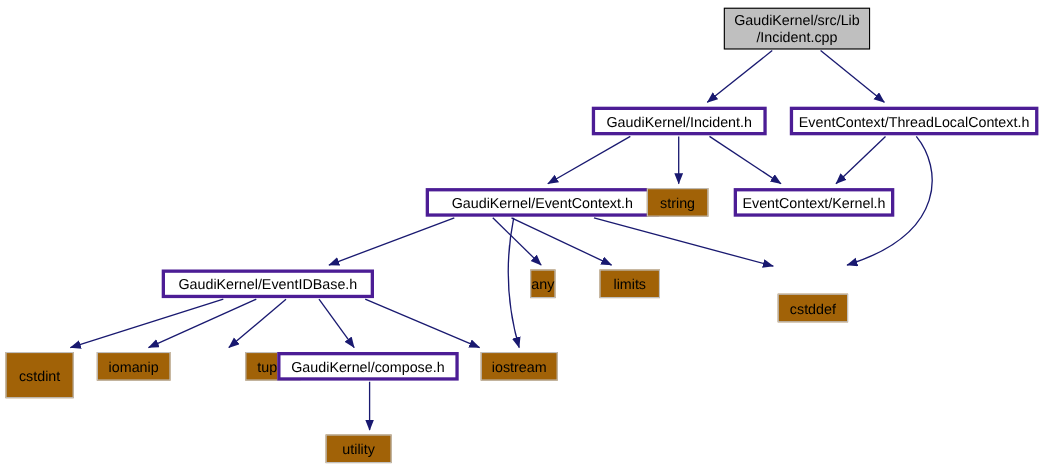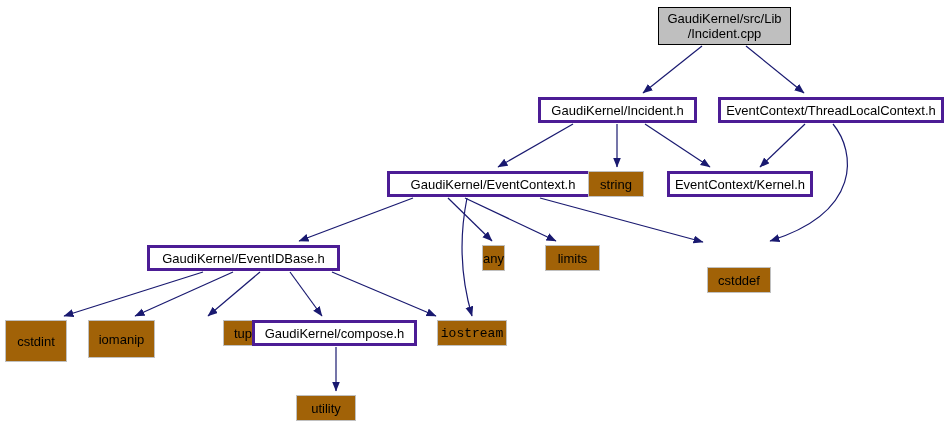--- a/index.html
+++ b/index.html
@@ -93,19 +93,19 @@
       <div class="node header" style="left: 538px; top: 97px; width: 159px; height: 26px;">GaudiKernel/Incident.h</div>
       <div class="node header" style="left: 718px; top: 97px; width: 226px; height: 26px;">EventContext/ThreadLocalContext.h</div>
       <div class="node header" style="left: 387px; top: 171px; width: 212px; height: 26px; text-align: right;">GaudiKernel/EventContext.h</div>
       <div class="node system" style="left: 588px; top: 171px; width: 56px; height: 26px;">string</div>
       <div class="node header" style="left: 667px; top: 171px; width: 146px; height: 26px;">EventContext/Kernel.h</div>
       <div class="node header" style="left: 147px; top: 245px; width: 193px; height: 26px;">GaudiKernel/EventIDBase.h</div>
       <div class="node system" style="left: 482px; top: 245px; width: 23px; height: 26px;">any</div>
       <div class="node system" style="left: 545px; top: 245px; width: 55px; height: 26px;">limits</div>
       <div class="node system" style="left: 707px; top: 245px; width: 64px; height: 26px; margin-top: 22px;">cstddef</div>
       <div class="node system" style="left: 5px; top: 320px; width: 62px; height: 42px;">cstdint</div>
-      <div class="node system" style="left: 88px; top: 320px; width: 67px; height: 38px;">iomanip</div>
+      <div class="node system" style="left: 88px; top: 320px; width: 67px; height: 26px;">iomanip</div>
       <div class="node system" style="left: 178px; top: 320px; width: 50px; height: 26px; margin-left: 45px;">tuple</div>
       <div class="node header" style="left: 252px; top: 320px; width: 165px; height: 26px; text-align: right;">GaudiKernel/compose.h</div>
-      <div class="node system" style="left: 437px; top: 320px; width: 70px; height: 26px; font-family: Liberation Mono, monospace;">iostream</div>
+      <div class="node system" style="left: 437px; top: 320px; width: 70px; height: 26px;">iostream</div>
       <div class="node system" style="left: 296px; top: 395px; width: 60px; height: 26px;">utility</div>
     </div>
 </div>
 
 </body></html>

